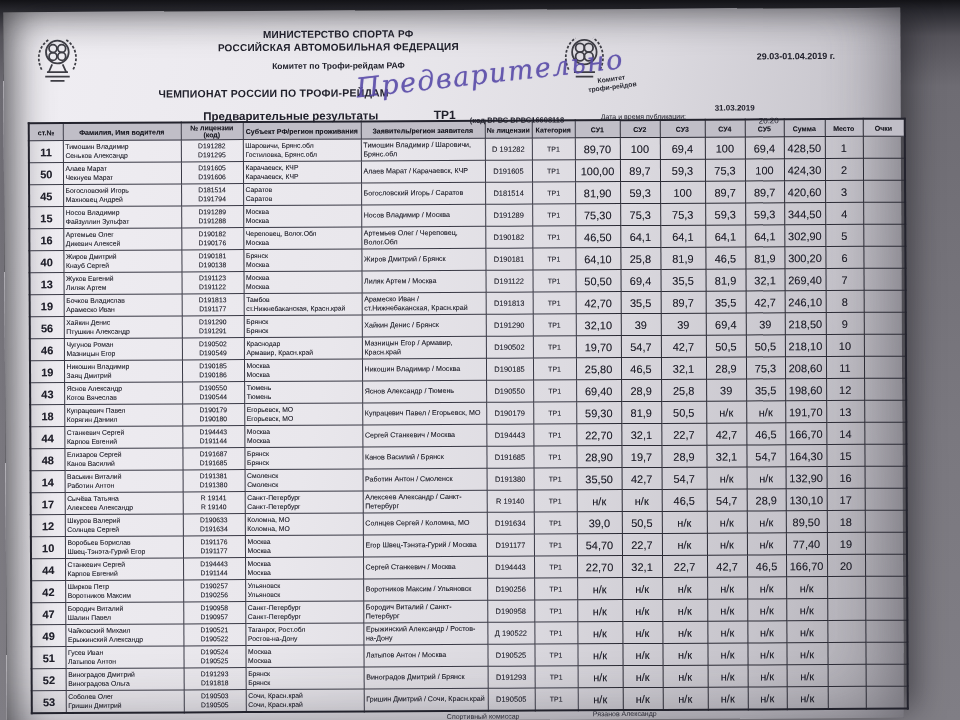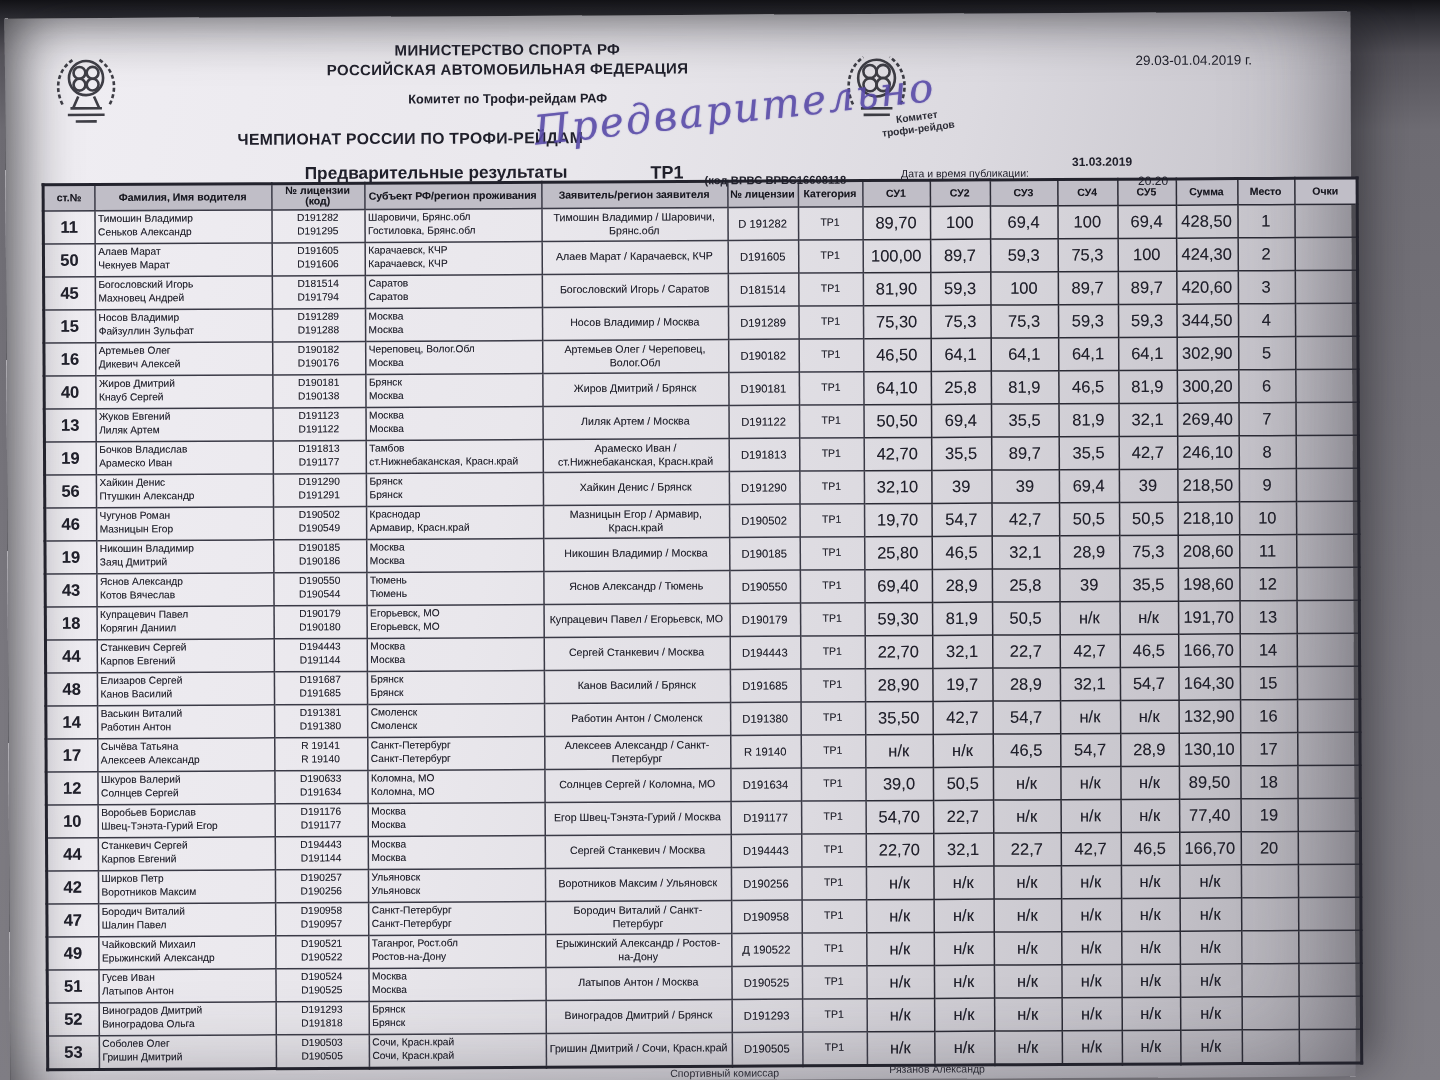--- a/index.html
+++ b/index.html
@@ -19,38 +19,38 @@
   .champ{left:70px;top:76px;width:400px;text-align:center;font-size:10.5px;font-weight:bold;letter-spacing:.2px;}
   .loc{left:14px;top:88px;width:160px;text-align:center;font-size:7.5px;font-weight:bold;line-height:1.5;}
   .results-title{left:172px;top:99px;width:230px;text-align:center;font-size:11.5px;font-weight:bold;}
   .cat{left:430px;top:98px;font-size:12px;font-weight:bold;}
   .code{left:466px;top:106px;font-size:7.5px;font-weight:bold;}
   .publab{left:597px;top:104px;font-size:7px;}
   .pubdate{left:711px;top:95px;font-size:8px;font-weight:bold;}
   .pubtime{left:755px;top:108px;font-size:8px;text-align:center;}
   .trophy{left:700px;top:25px;width:185px;text-align:center;}
   .trophy .t1{font-size:13.5px;font-weight:bold;letter-spacing:.3px;}
-  .trophy .t2{font-size:9px;font-weight:normal;margin-top:2px;}
+  .trophy .t2{font-size:9px;font-weight:bold;margin-top:18px;}
   .hand{left:352px;top:48px;font-family:"DejaVu Serif",serif;font-style:italic;font-size:27px;
     color:#584aa8;transform:rotate(-6deg);letter-spacing:1.5px;opacity:.9;
     text-shadow:0 0 1px rgba(88,74,168,.6);}
   .logo-cap{left:584px;top:66px;font-size:6.8px;font-weight:bold;line-height:1.25;transform:rotate(-7deg);
     text-align:center;color:#2c2c36;}
   .emblem{opacity:.88;}
   table{border-collapse:collapse;table-layout:fixed;width:858px;margin-left:24px;
     text-shadow:0 0 .4px rgba(20,20,30,.35);}
   table,th,td{border:1px solid #3a3a46;}
   table{border:2px solid #23232d;}
   th{background:#c0bec7;font-size:7px;font-weight:bold;padding:1px 0;height:12px;color:#17171f;}
   td{height:21px;padding:0 2px;vertical-align:middle;overflow:hidden;}
   th.su,td.su{border-width:1.5px;border-color:#2b2b35;}
   td.num{font-size:11px;font-weight:bold;text-align:center;}
   td.small2{font-size:6.8px;line-height:1.3;}
   td.small2 div{white-space:nowrap;}
-  td.ent{font-size:7.1px;line-height:1.25;text-align:center;}
+  td.ent{font-size:7.1px;line-height:1.25;}
   td.lic2{font-size:7.5px;text-align:center;margin-top:15px;}
   td.cat2{font-size:7px;text-align:center;}
   td.su{font-size:11px;text-align:center;}
   td.pl{font-size:11px;text-align:center;border-width:1.5px;border-color:#2b2b35;}
   td.pts{border-width:1.5px;border-color:#2b2b35;}
   .c{text-align:center;}
   .footer{position:absolute;bottom:0px;left:0;width:100%;font-size:7px;color:#2a2a34;}
   .footer .role{position:absolute;left:440px;bottom:0;}
   .footer .name{position:absolute;left:586px;bottom:2px;}
 </style>

